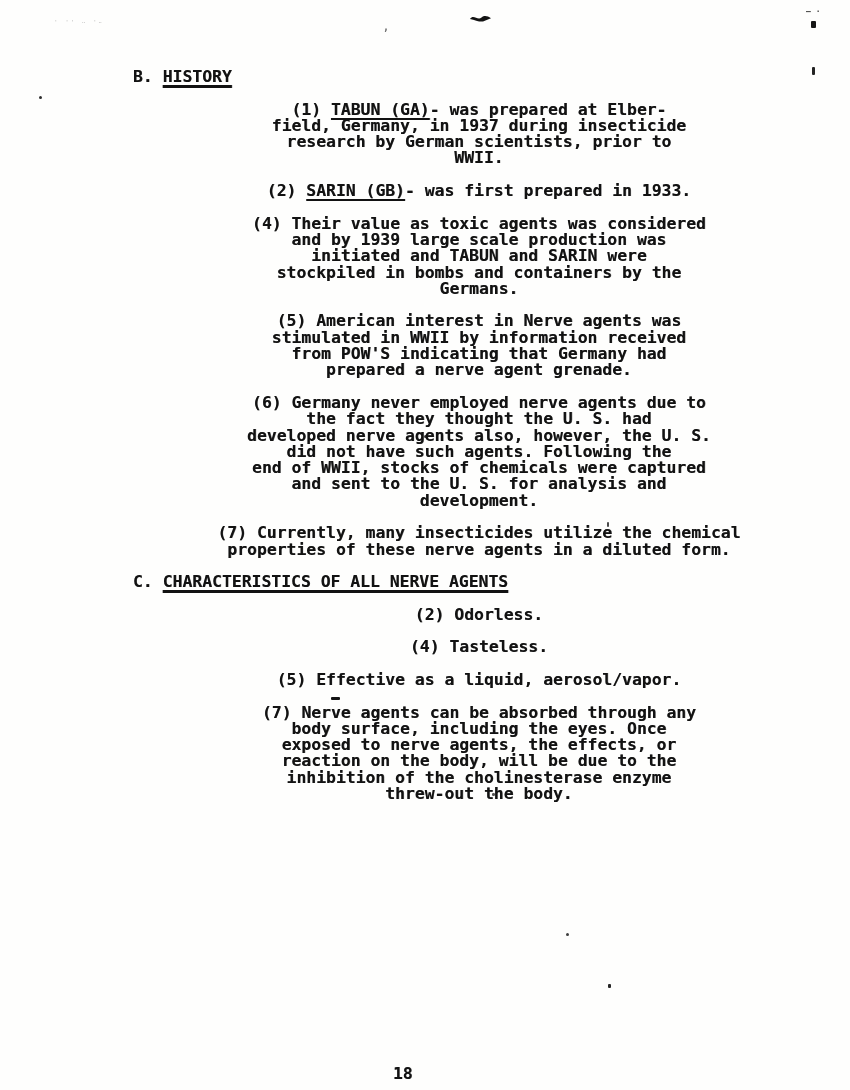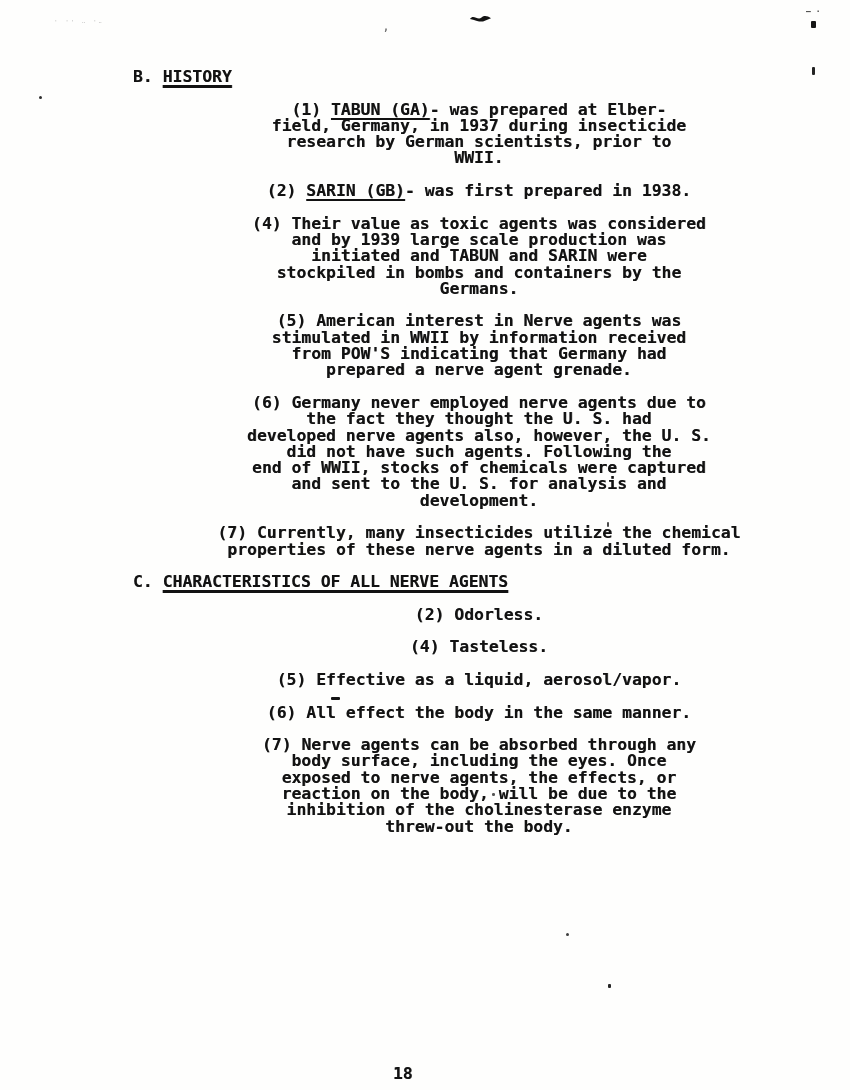--- a/index.html
+++ b/index.html
@@ -97,21 +97,21 @@
   <div class="content">
 
     <section>
       <h2 class="heading"><span>B.</span><span class="u title">HISTORY</span></h2>
 
       <p class="para"><span>(1) </span><span class="u">TABUN (GA)</span><span>- was prepared at Elber-
 field, Germany, in 1937 during insecticide
 research by German scientists, prior to
 WWII.</span></p>
 
-      <p class="para"><span>(2) </span><span class="u">SARIN (GB)</span><span>- was first prepared in 1938.</span></p>
+      <p class="para"><span>(2) </span><span class="u">SARIN (GB)</span><span>- was first prepared in 1933.</span></p>
 
 
       <p class="para"><span>(4) </span><span>Their value as toxic agents was considered
 and by 1939 large scale production was
 initiated and TABUN and SARIN were
 stockpiled in bombs and containers by the
 Germans.</span></p>
 
       <p class="para"><span>(5) </span><span>American interest in Nerve agents was
 stimulated in WWII by information received
@@ -134,21 +134,20 @@
       <h2 class="heading"><span>C.</span><span class="u title">CHARACTERISTICS OF ALL NERVE AGENTS</span></h2>
 
 
       <p class="para"><span>(2) </span><span>Odorless.</span></p>
 
 
       <p class="para"><span>(4) </span><span>Tasteless.</span></p>
 
       <p class="para"><span>(5) </span><span>Effective as a liquid, aerosol/vapor.</span></p>
 
-      <p class="para"><span>(6) </span><span>All effect the body in the same manner.</span></p>
 
       <p class="para"><span>(7) </span><span>Nerve agents can be absorbed through any
 body surface, including the eyes. Once
 exposed to nerve agents, the effects, or
 reaction on the body, will be due to the
 inhibition of the cholinesterase enzyme
 threw-out the body.</span></p>
     </section>
 
   </div>

